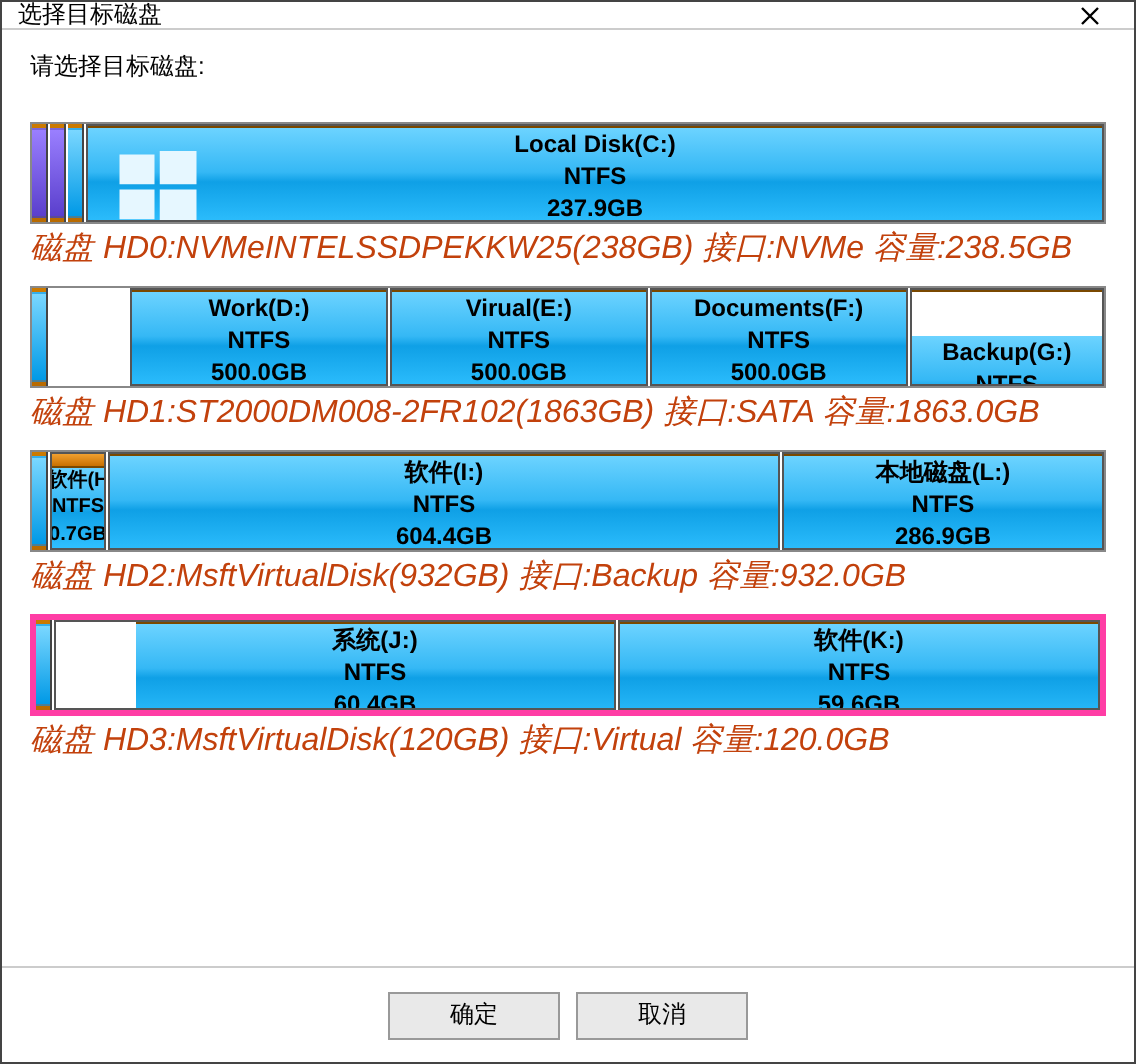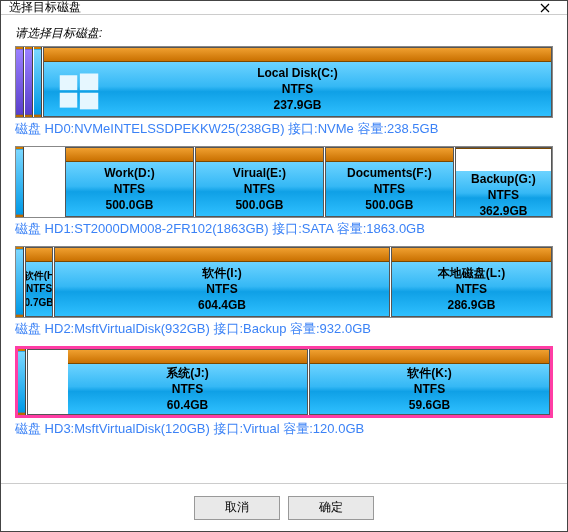--- a/index.html
+++ b/index.html
@@ -2,36 +2,36 @@
 <html><head>
 <meta charset="utf-8">
 <style>
 * { box-sizing: border-box; margin: 0; padding: 0; }
 body { font-family: "Microsoft YaHei", "Segoe UI", sans-serif; font-size: 12px; background: #fff; }
 .window { width: 568px; height: 532px; border: 1px solid #444; display: flex; flex-direction: column; background: #fff; }
 .titlebar { height: 14px; display: flex; align-items: center; justify-content: space-between; background: #fff; border-bottom: 1px solid #ccc; padding-left: 8px; }
 .titlebar-title { font-size: 12px; }
 .close-btn { width: 45px; height: 30px; display: flex; align-items: center; justify-content: center; cursor: pointer; }
 .content { flex: 1; padding: 10px 14px 0 14px; overflow: hidden; }
-.prompt { margin-bottom: 4px; font-size: 12px; font-style: italic; }
+.prompt { margin-bottom: 19px; font-size: 12px; }
 .disk-group { margin-bottom: 8px; }
-.disk-row { display: flex; height: 72px; gap: 1px; border: 1px solid #888; }
+.disk-row { display: flex; height: 51px; gap: 1px; border: 1px solid #888; }
 .disk-row.highlight { border: 3px solid #ff3da5; }
 .stub { width: 8px; background: linear-gradient(180deg,#cc7a00,#b86a00); border-right: 1px solid #444; display:flex; flex-direction:column; }
 .stub-inner { flex:1; margin:2px 0; background: linear-gradient(180deg,#7ad7ff,#0099e6); border-top:1px solid #fff3; border-bottom:1px solid #0006; }
 .stub.purple .stub-inner { background: linear-gradient(180deg,#9a7fff,#5a3fcc); }
 .partition { flex: 1; display: flex; flex-direction: column; border: 1px solid #555; min-width: 0; overflow: hidden; }
 .partition .top { height: 14px; background: linear-gradient(180deg,#f0a030,#c97000); border-bottom: 1px solid #7a4800; }
 .partition .body { flex: 1; background: linear-gradient(180deg,#6cd3ff 0%,#35b8f5 45%,#0fa0e6 55%,#2fc0ff 100%); display: flex; align-items: center; justify-content: center; color: #000; }
 .partition .body .txt { text-align: center; line-height: 1.35; font-size: 12px; font-weight: bold; white-space: nowrap; }
 .partition .body .txt span { display:block; }
 .partition .body.with-logo { justify-content: center; position:relative; }
 .win-logo { width:42px; height:42px; position:absolute; left:14px; top:8px; }
 .win-logo svg { width:42px; height:42px; }
-.disk-meta { font-size: 13px; margin-top: 2px; color:#3b82f6; }
+.disk-meta { font-size: 16px; margin-top: 2px; color:#c2410c;font-style:italic; }
 .footer { height: 48px; border-top: 1px solid #ccc; display: flex; align-items: center; justify-content: center; gap: 8px; }
 .btn { min-width: 86px; height: 24px; background: #e9e9e9; border: 1px solid #999; font-size: 12px; cursor: pointer; }
 .partition.tiny { flex: 0 0 28px; }
 .partition.tiny .body .txt { font-size:10px; }
 </style>
 </head>
 <body>
 
 <div class="window">
   <div class="titlebar">
@@ -187,16 +187,16 @@
                   <span>59.6GB</span>
                 </div>
               </div>
             </div>
           </div>
           <div class="disk-meta">磁盘 HD3:MsftVirtualDisk(120GB)  接口:Virtual  容量:120.0GB</div>
         </div>
       </div>
   </div>
   <div class="footer">
+    <button class="btn">确定</button>
     <button class="btn">取消</button>
-    <button class="btn">确定</button>
   </div>
 </div>
 
 </body></html>

